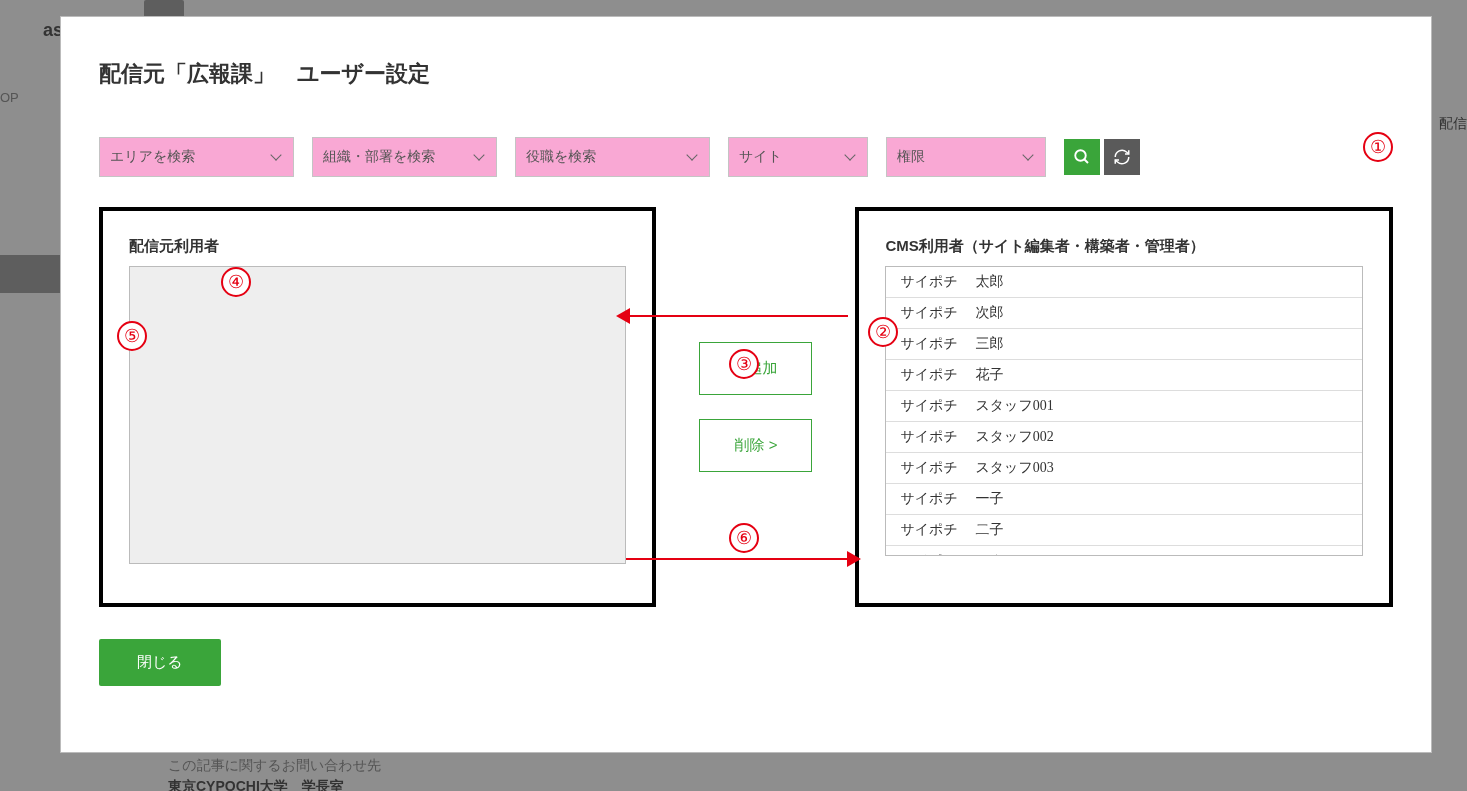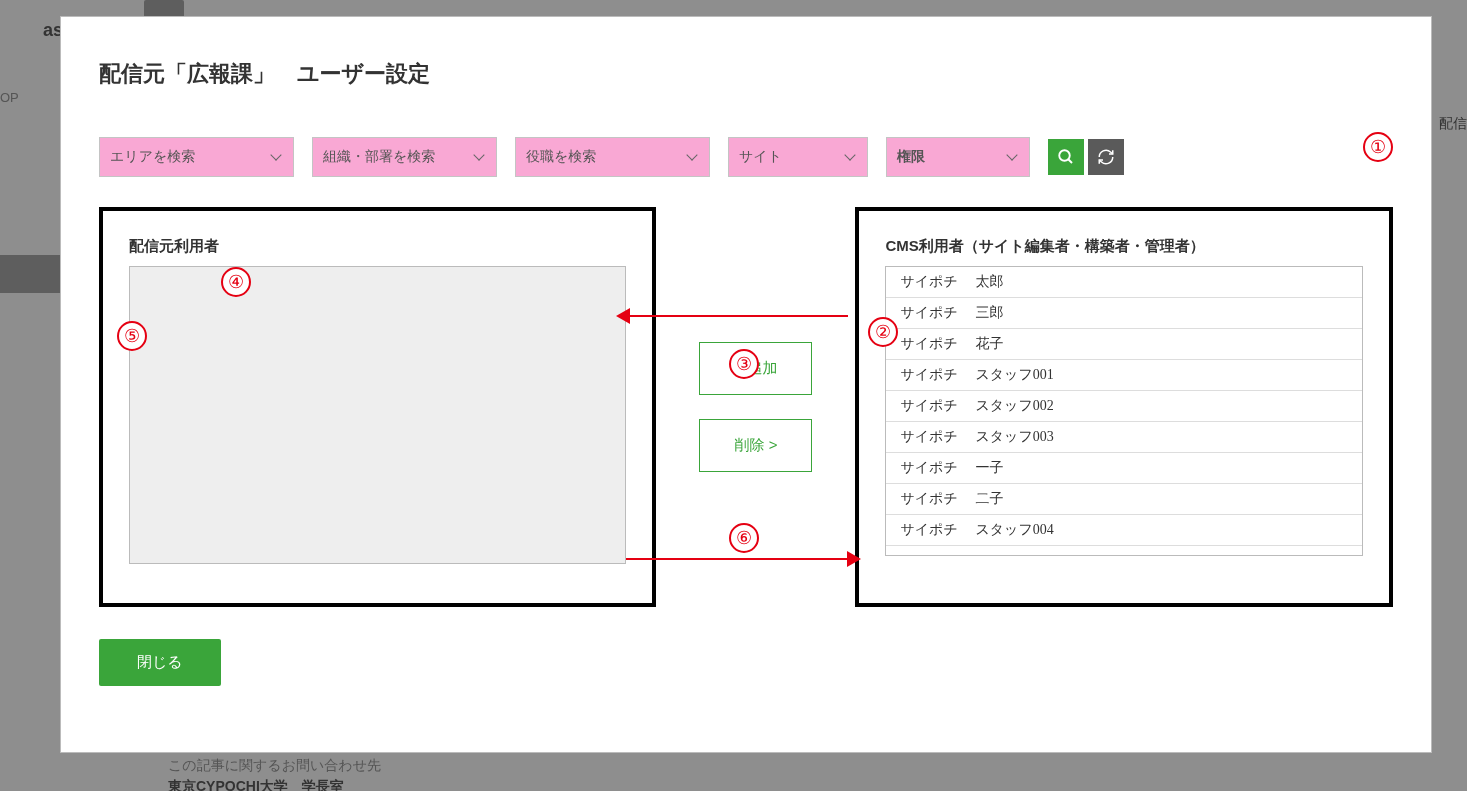--- a/index.html
+++ b/index.html
@@ -14,21 +14,21 @@
 
     .modal { position: absolute; left: 60px; top: 16px; right: 35px; bottom: 38px; background: #fff; border: 1px solid #bbb; padding: 42px 38px 30px 38px; }
     .modal-title { font-size: 22px; font-weight: bold; color: #333; margin-bottom: 48px; }
 
     .filters { display: flex; gap: 18px; margin-bottom: 30px; align-items: center; }
     .select-wrap { position: relative; border: 1px solid #c4c4c4; height: 40px; padding: 0 36px 0 10px; display: flex; align-items: center; font-size: 14px; color: #555; background: #f9a8d4; cursor: pointer; }
     .select-wrap.w1 { width: 195px; }
     .select-wrap.w2 { width: 185px; }
     .select-wrap.w3 { width: 195px; }
     .select-wrap.w4 { width: 140px; }
-    .select-wrap.w5 { width: 144px; font-weight: bold; }
+    .select-wrap.w5 { width: 160px; }
     .chevron { position: absolute; right: 12px; top: 50%; transform: translateY(-50%); width: 10px; height: 10px; }
     .chevron::before { content: ""; position: absolute; width: 7px; height: 7px; border-right: 1.5px solid #666; border-bottom: 1.5px solid #666; transform: rotate(45deg); top: -1px; left: 1px; }
     .text-input { border: 1px solid #c4c4c4; height: 40px; padding: 0 10px; font-size: 14px; color: #555; width: 175px; }
     .text-input::placeholder { color: #888; }
     .btn-group { display: flex; gap: 4px; }
     .icon-btn { width: 36px; height: 36px; display: flex; align-items: center; justify-content: center; cursor: pointer; border: none; }
     .icon-btn.green { background: #3aa53a; }
     .icon-btn.gray { background: #5a5a5a; }
 
     .panels { display: flex; gap: 0; position: relative; }
@@ -123,20 +123,21 @@
 
     <div class="middle">
       <button class="transfer-btn">&lt; 追加</button>
       <button class="transfer-btn">削除 &gt;</button>
     </div>
 
     <div class="panel right">
       <div class="panel-title">CMS利用者（サイト編集者・構築者・管理者）</div>
       <div class="listbox right-list" id="user-list">
           <div class="list-row"><span class="surname">サイポチ</span><span>太郎</span></div>
+          <div class="list-row"><span class="surname">サイポチ</span><span>次郎</span></div>
           <div class="list-row"><span class="surname">サイポチ</span><span>三郎</span></div>
           <div class="list-row"><span class="surname">サイポチ</span><span>花子</span></div>
           <div class="list-row"><span class="surname">サイポチ</span><span>スタッフ001</span></div>
           <div class="list-row"><span class="surname">サイポチ</span><span>スタッフ002</span></div>
           <div class="list-row"><span class="surname">サイポチ</span><span>スタッフ003</span></div>
           <div class="list-row"><span class="surname">サイポチ</span><span>一子</span></div>
           <div class="list-row"><span class="surname">サイポチ</span><span>二子</span></div>
           <div class="list-row"><span class="surname">サイポチ</span><span>スタッフ004</span></div>
         </div>
     </div>

